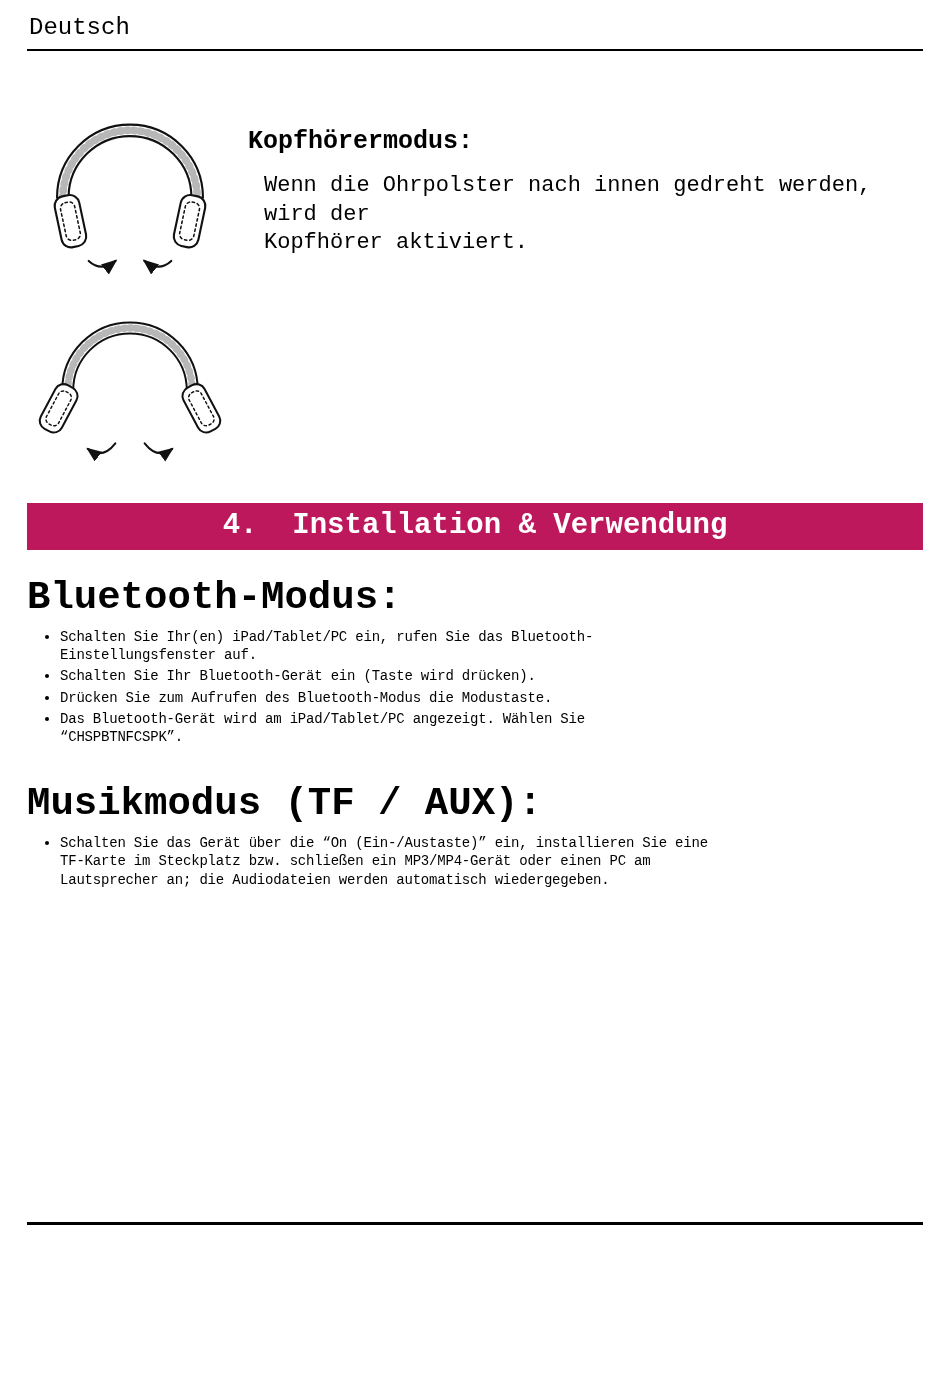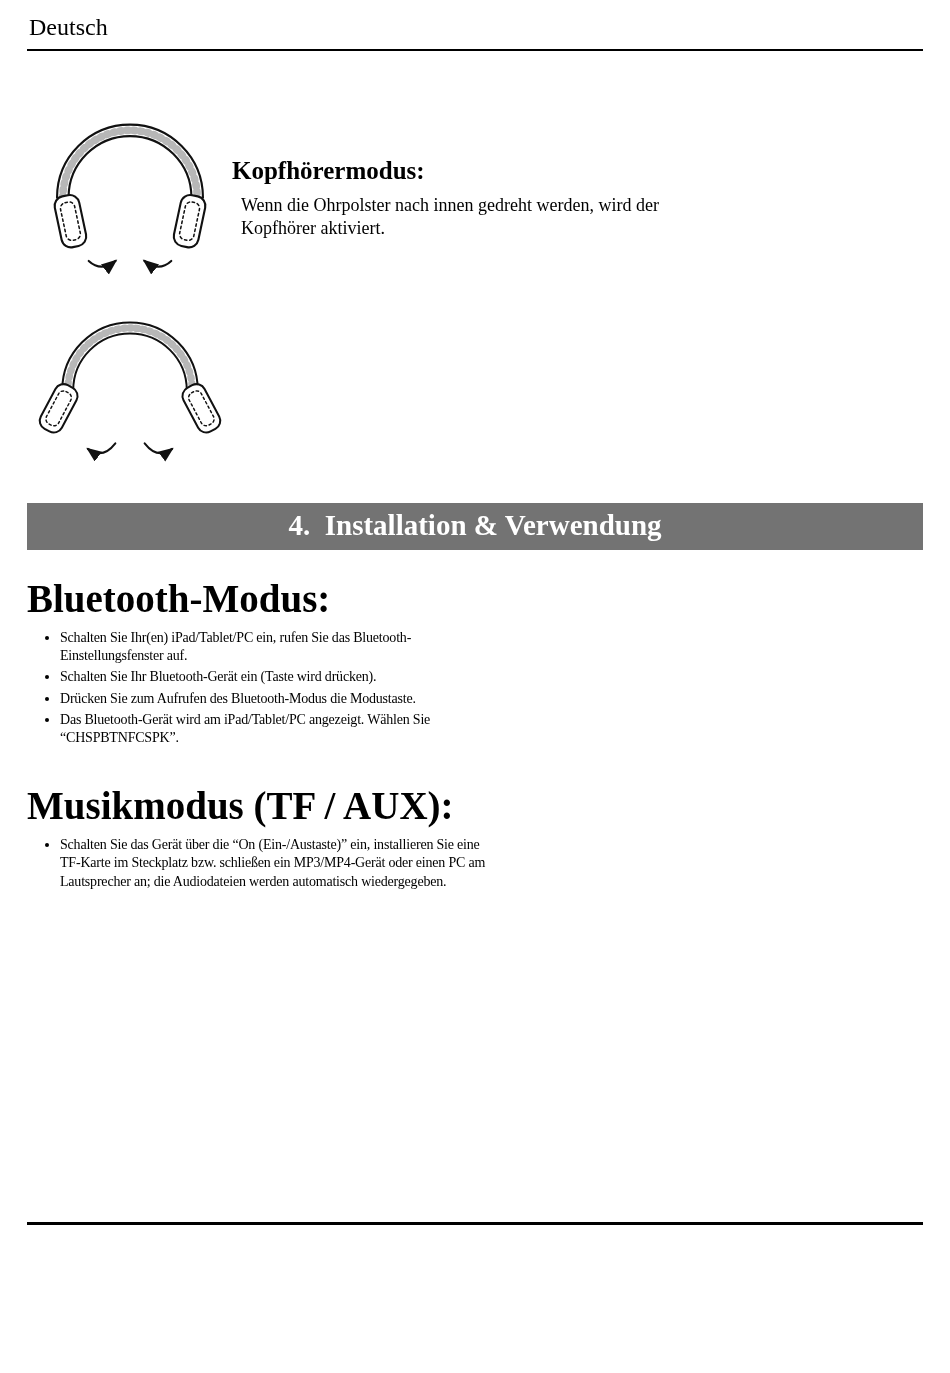--- a/index.html
+++ b/index.html
@@ -2,65 +2,66 @@
 <html><head>
 <meta charset="utf-8">
 <style>
   html, body { margin: 0; padding: 0; background: #ffffff; }
   .page {
     position: relative;
     width: 950px;
     height: 1251px;
     background: #ffffff;
     color: #000000;
-    font-family: Liberation Serif, serif;
+    font-family: Liberation Mono, monospace;
     overflow: hidden;
     box-sizing: border-box;
   }
   .inner { padding: 0 27px; }
 
   
   .lang-label {
     font-size: 24px;
     padding: 14px 0 8px 2px;
   }
   .header-rule { border-top: 2px solid #000; height: 0; }
 
   
   .mode-row {
     display: flex;
-    align-items: center;
+    align-items: flex-start;
+    gap: 16px;
   }
   .mode-row.first { margin-top: 44px; }
   .mode-row.second { margin-top: 16px; }
   .illus {
     flex: 0 0 205px;
     width: 205px;
     display: flex;
     justify-content: center;
   }
   .mode-text { padding-top: 32px; }
   .mode-row.second .mode-text { padding-top: 38px; }
   .mode-title {
     font-size: 25px;
     font-weight: bold;
     margin: 0 0 6px 0;
   }
   .mode-desc {
-    font-size: 18px;
+    font-size: 22px;
     line-height: 1.3;
-    margin: 9px;
+    margin: 16px;
     white-space: pre-line;
     max-width: 680px;
   }
 
   
   .banner {
     margin-top: 34px;
-    background: #737373;
+    background: #be185d;
     color: #ffffff;
     text-align: center;
     font-weight: bold;
     font-size: 29px;
     padding: 6px 0 8px 0;
   }
   .banner span { white-space: pre; }
 
   
   .section-heading {

